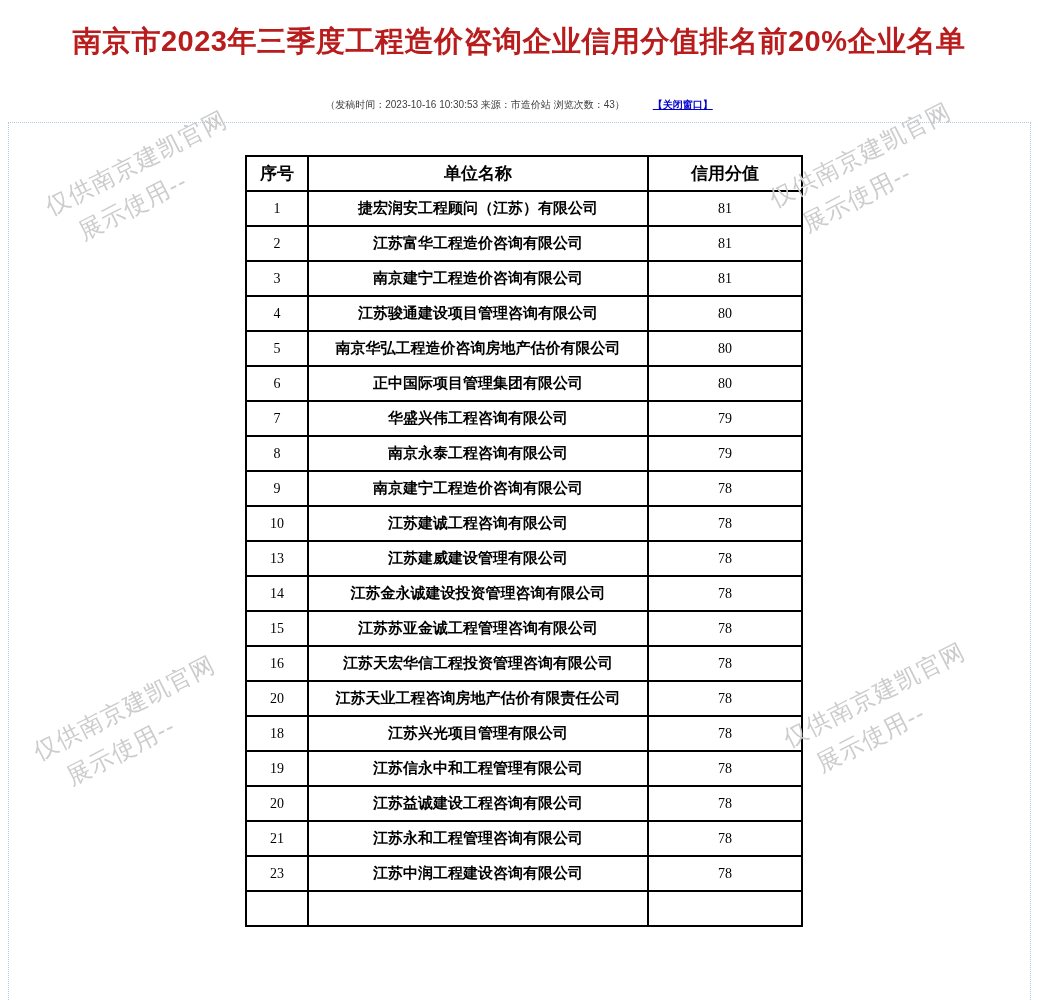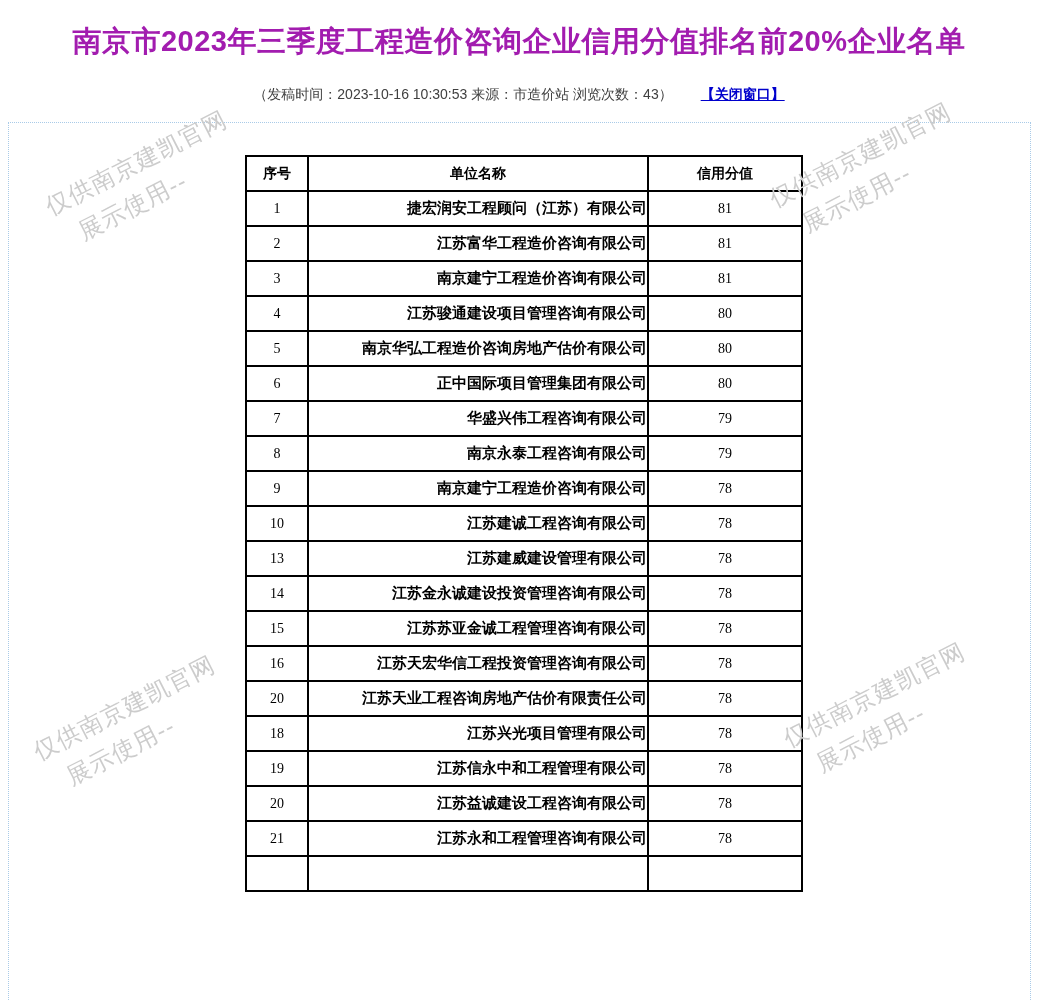--- a/index.html
+++ b/index.html
@@ -4,27 +4,27 @@
 <style>
   html, body { margin:0; padding:0; overflow:hidden; }
   body {
     width:1038px; height:1000px; position:relative;
     background:#ffffff; color:#000;
     font-family:"Liberation Sans", sans-serif;
   }
   
   .page-title {
     margin:22px 10px 9px; text-align:center;
-    font-size:29px; font-weight:bold; color:#a21caf;
+    font-size:29px; font-weight:bold; color:#b91c1c;
     letter-spacing:0.5px;
     font-family:"Liberation Sans", sans-serif;
   }
   .meta-line {
-    margin-top:24px; text-align:center;
-    font-size:14px; color:#404040;
+    margin-top:36px; text-align:center;
+    font-size:10px; color:#404040;
   }
   .close-link {
     margin-left:28px; color:#0000cc; font-weight:bold;
     text-decoration:underline; cursor:pointer;
   }
   
   .content-panel {
     position:absolute; left:8px; top:122px;
     width:1021px; height:1100px;
     border:1px dotted #a9cbe8;
@@ -39,28 +39,28 @@
     position:absolute; left:236px; top:32px;
     width:556px; border-collapse:collapse; table-layout:fixed;
     background:#fff;
   }
   table.ranking th, table.ranking td {
     border:2px solid #000; box-sizing:border-box;
     height:35px; padding:0; vertical-align:middle;
     overflow:hidden; white-space:nowrap;
   }
   table.ranking th {
-    font-size:14px; font-weight:bold; text-align:center;
+    font-size:17px; font-weight:bold; text-align:center;
   }
   td.td-num {
     text-align:center; font-size:14px; font-weight:normal;
     font-family:"Liberation Serif", serif;
   }
   td.td-name {
-    text-align:right; padding-left:11px;
+    text-align:center; padding-left:11px;
     font-size:15px; font-weight:bold;
   }
   col.c-no   { width:62px; }
   col.c-name { width:340px; }
   col.c-score{ width:154px; }
   
   .wm {
     position:absolute; z-index:10; pointer-events:none;
     transform:rotate(-27deg); transform-origin:center center;
     color:#cccccc; font-size:24px; line-height:37px;
@@ -187,20 +187,25 @@
           <td class="td-num">20</td>
           <td class="td-name">江苏益诚建设工程咨询有限公司</td>
           <td class="td-num">78</td>
         </tr>
         <tr>
           <td class="td-num">21</td>
           <td class="td-name">江苏永和工程管理咨询有限公司</td>
           <td class="td-num">78</td>
         </tr>
         <tr>
+          <td class="td-num">23</td>
+          <td class="td-name">江苏中润工程建设咨询有限公司</td>
+          <td class="td-num">78</td>
+        </tr>
+        <tr>
           <td></td>
           <td></td>
           <td></td>
         </tr>
       </tbody>
   </table>
 </div>
 
 <div class="wm wm1">
   <div class="wm-l1">仅供南京建凯官网</div>

